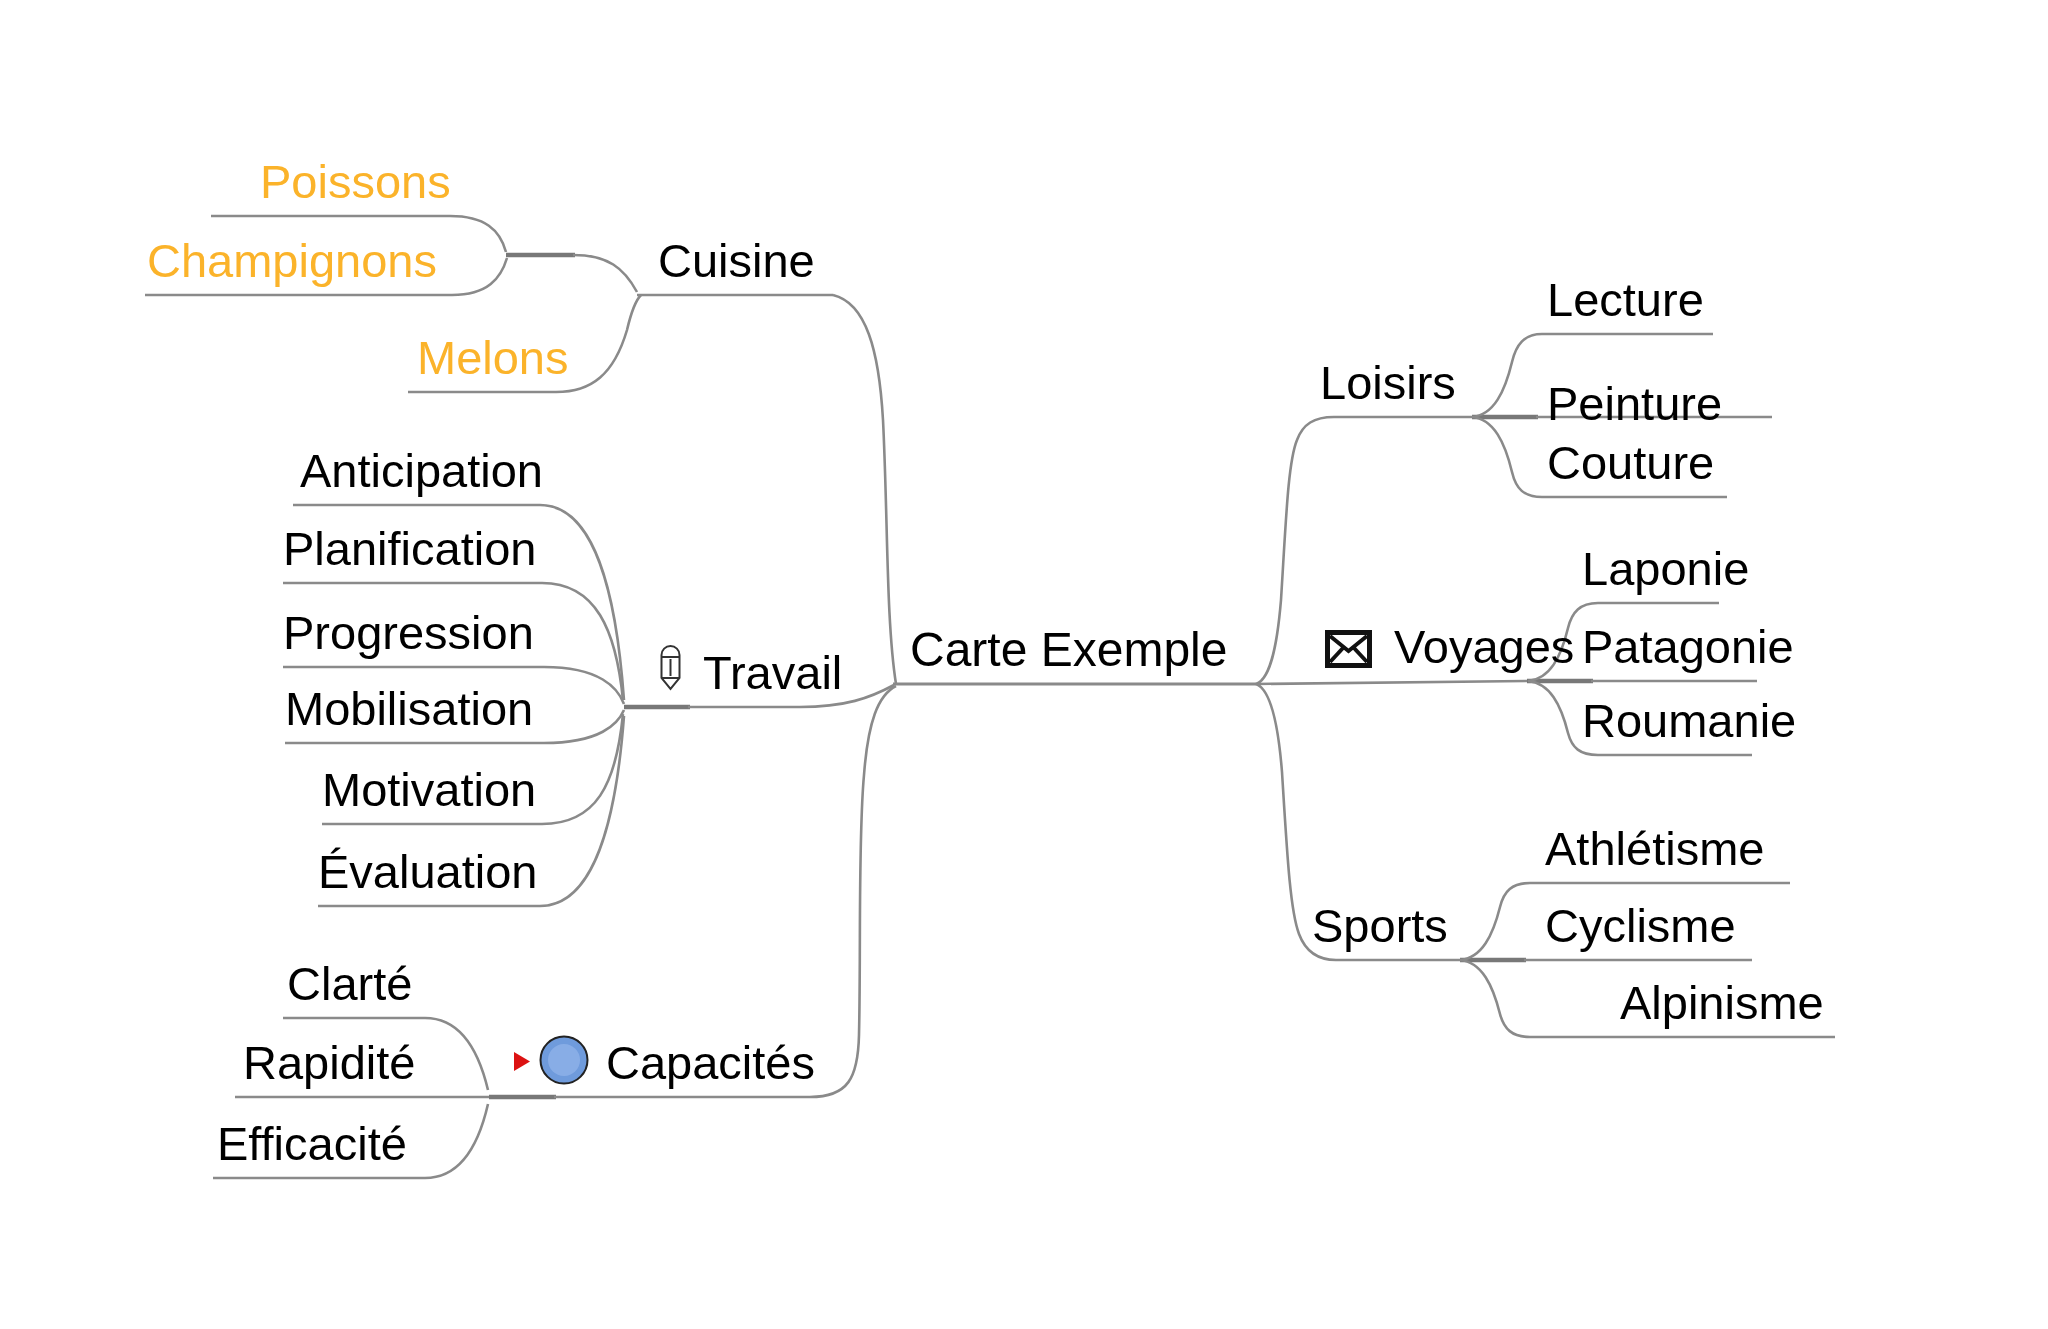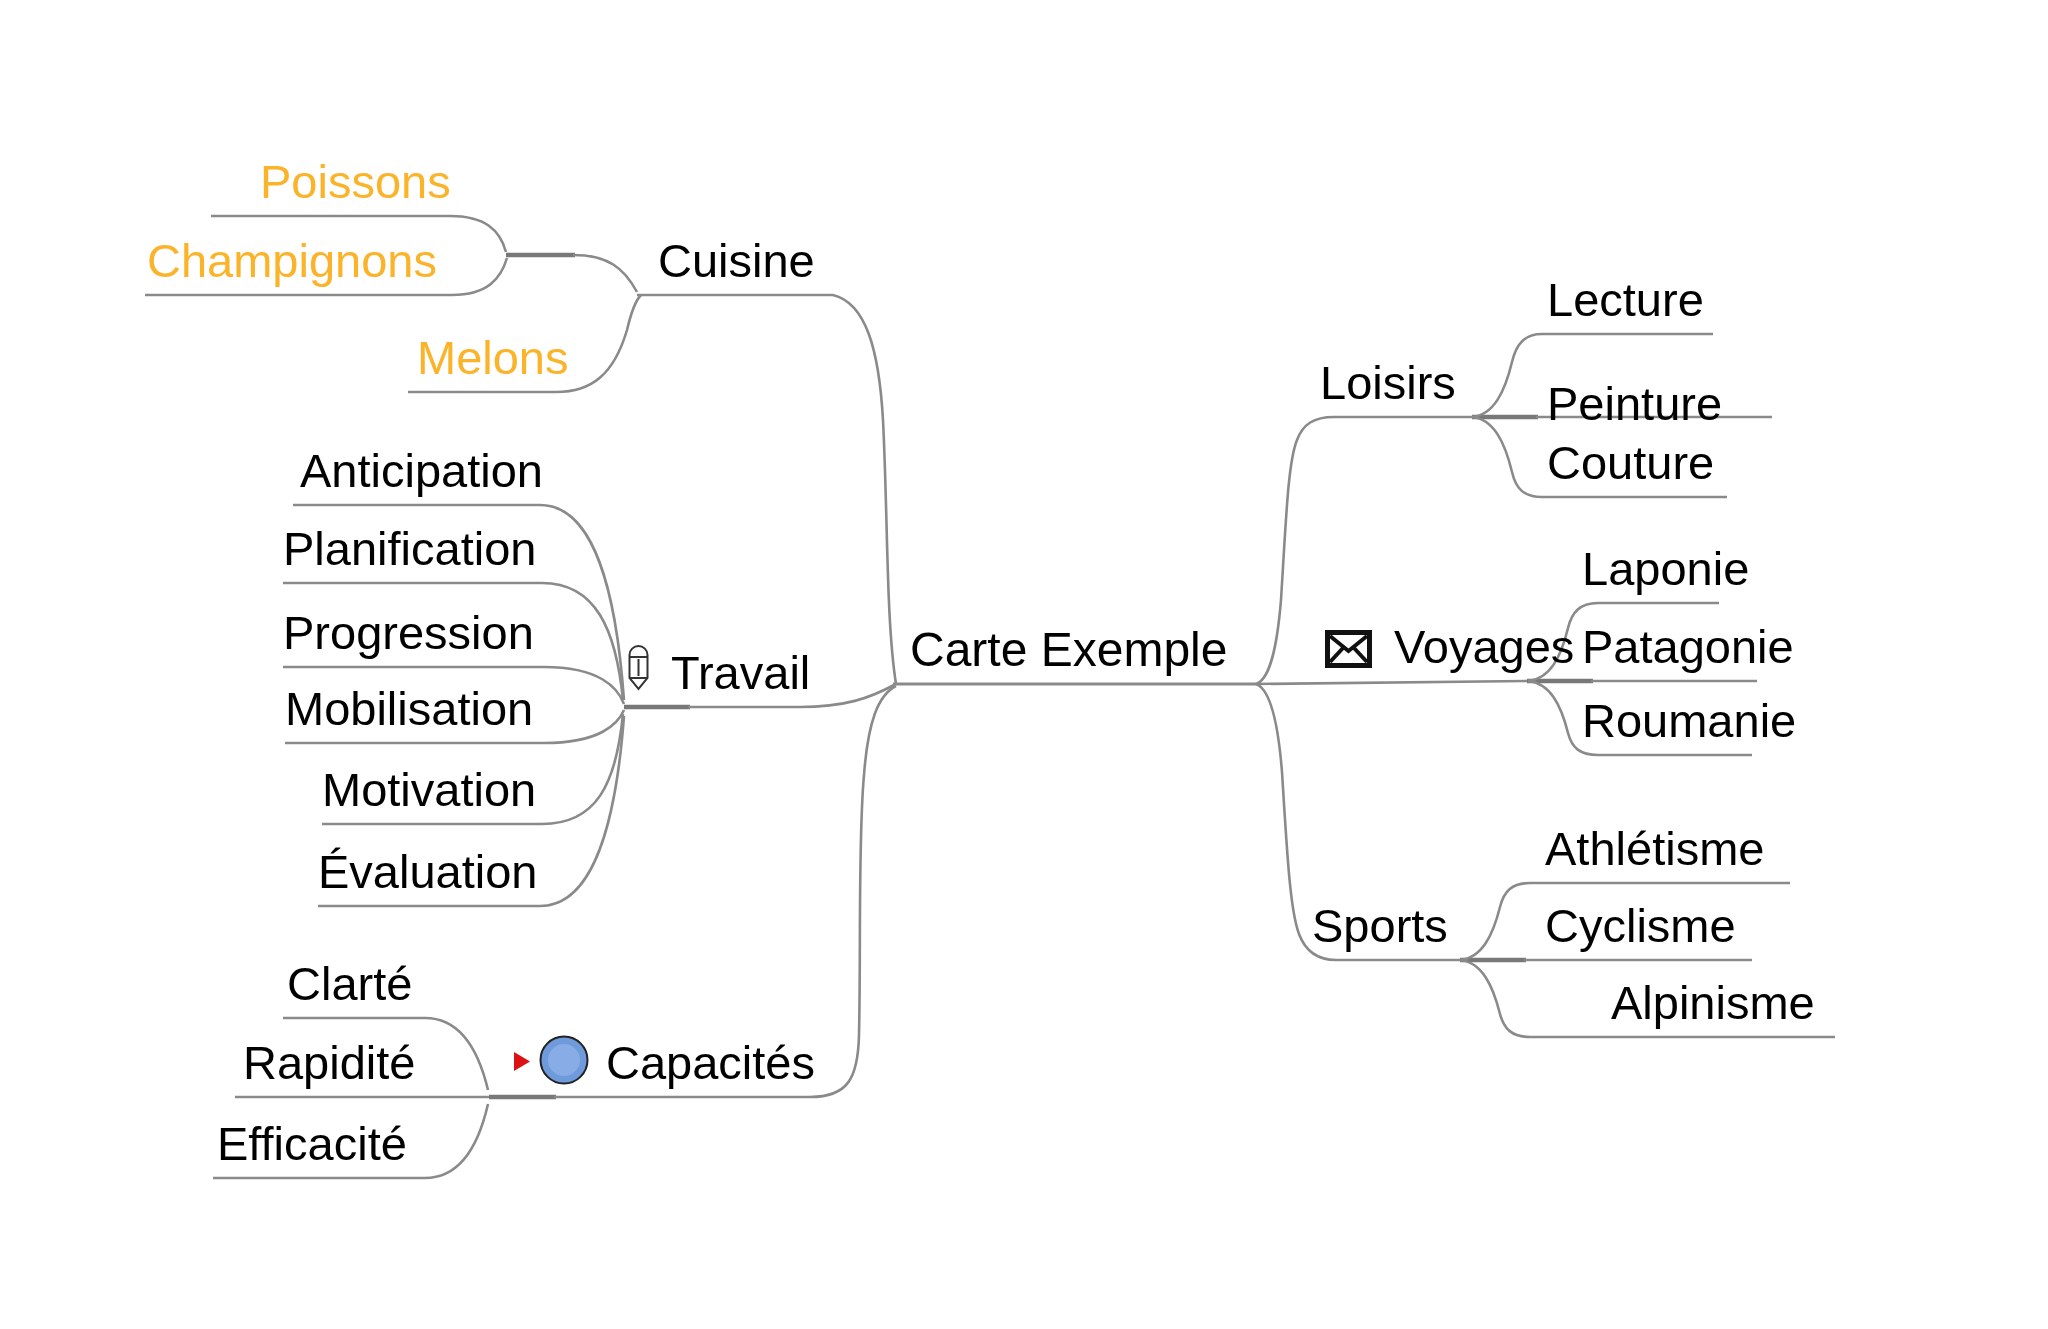--- a/index.html
+++ b/index.html
@@ -91,21 +91,21 @@
   <div class="node fruit" style="left:260px;top:154px">
     <span class="label">Poissons</span>
   </div>
   <div class="node fruit" style="left:147px;top:233px">
     <span class="label">Champignons</span>
   </div>
   <div class="node fruit" style="left:417px;top:330px">
     <span class="label">Melons</span>
   </div>
 
-  <div class="node" style="left:626px;top:645px">
+  <div class="node" style="left:658px;top:645px">
     <svg class="icon" width="25" height="46" viewBox="0 0 25 46">
       <path d="M3.5,10 A9,9 0 0 1 21.5,10 L21.5,33 L12.5,44 L3.5,33 Z" fill="var(--pencil,#FFF200)" stroke="#333" stroke-width="2"></path>
       <line x1="3.5" y1="12" x2="21.5" y2="12" stroke="#333" stroke-width="2"></line>
       <line x1="3.5" y1="33" x2="21.5" y2="33" stroke="#333" stroke-width="2"></line>
       <line x1="12.5" y1="14" x2="12.5" y2="31" stroke="#333" stroke-width="2"></line>
     </svg>
     <span class="label" style="margin-left:20px">Travail</span>
   </div>
   <div class="node" style="left:300px;top:443px">
     <span class="label">Anticipation</span>
@@ -189,16 +189,16 @@
   </div>
   <div class="node" style="left:1545px;top:898px">
     <span class="label">Cyclisme</span>
   </div>
   <div class="node" style="left:1555px;top:975px">
     <svg class="icon" style="margin-top:12px" width="34" height="34" viewBox="0 0 36 36">
       <g transform="rotate(135,18,18)">
         <path d="M3,14 L21,14 L21,6 L34,18 L21,30 L21,22 L3,22 Z" fill="var(--green,#0FAF0F)"></path>
       </g>
     </svg>
-    <span class="label" style="margin-left:22px">Alpinisme</span>
+    <span class="label" style="margin-left:31px">Alpinisme</span>
   </div>
 
 </div>
 
 </body></html>

